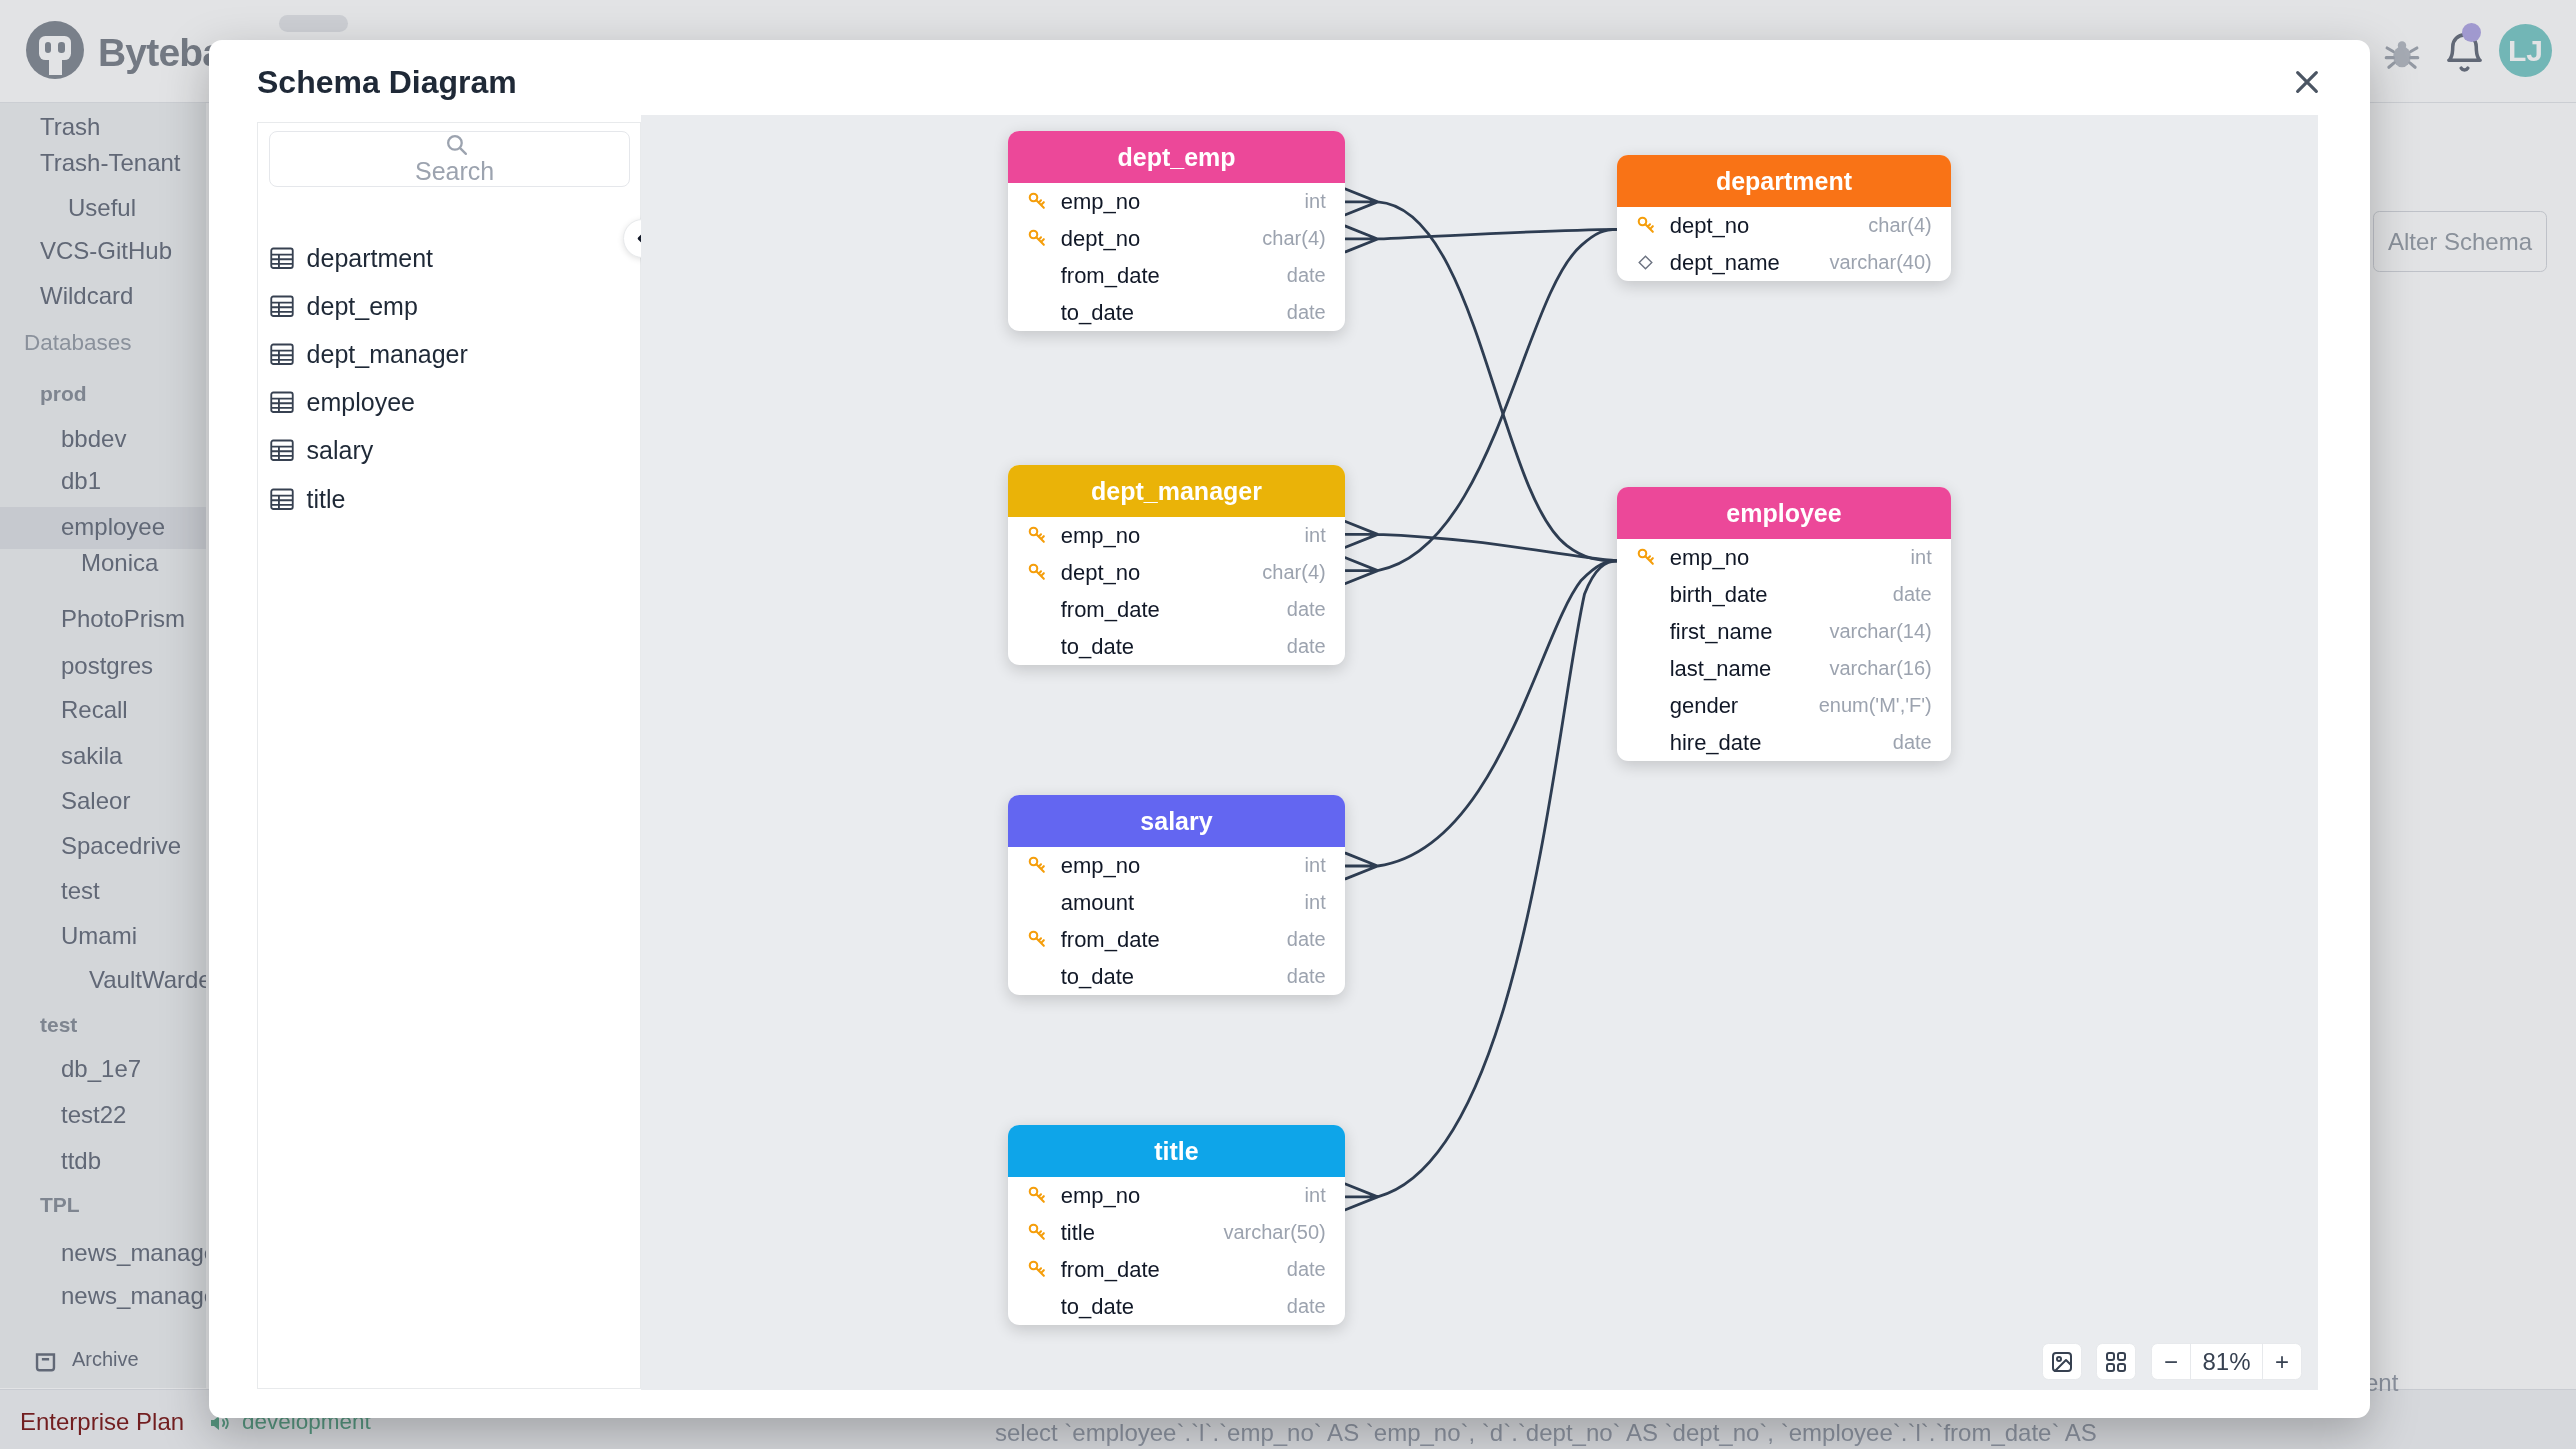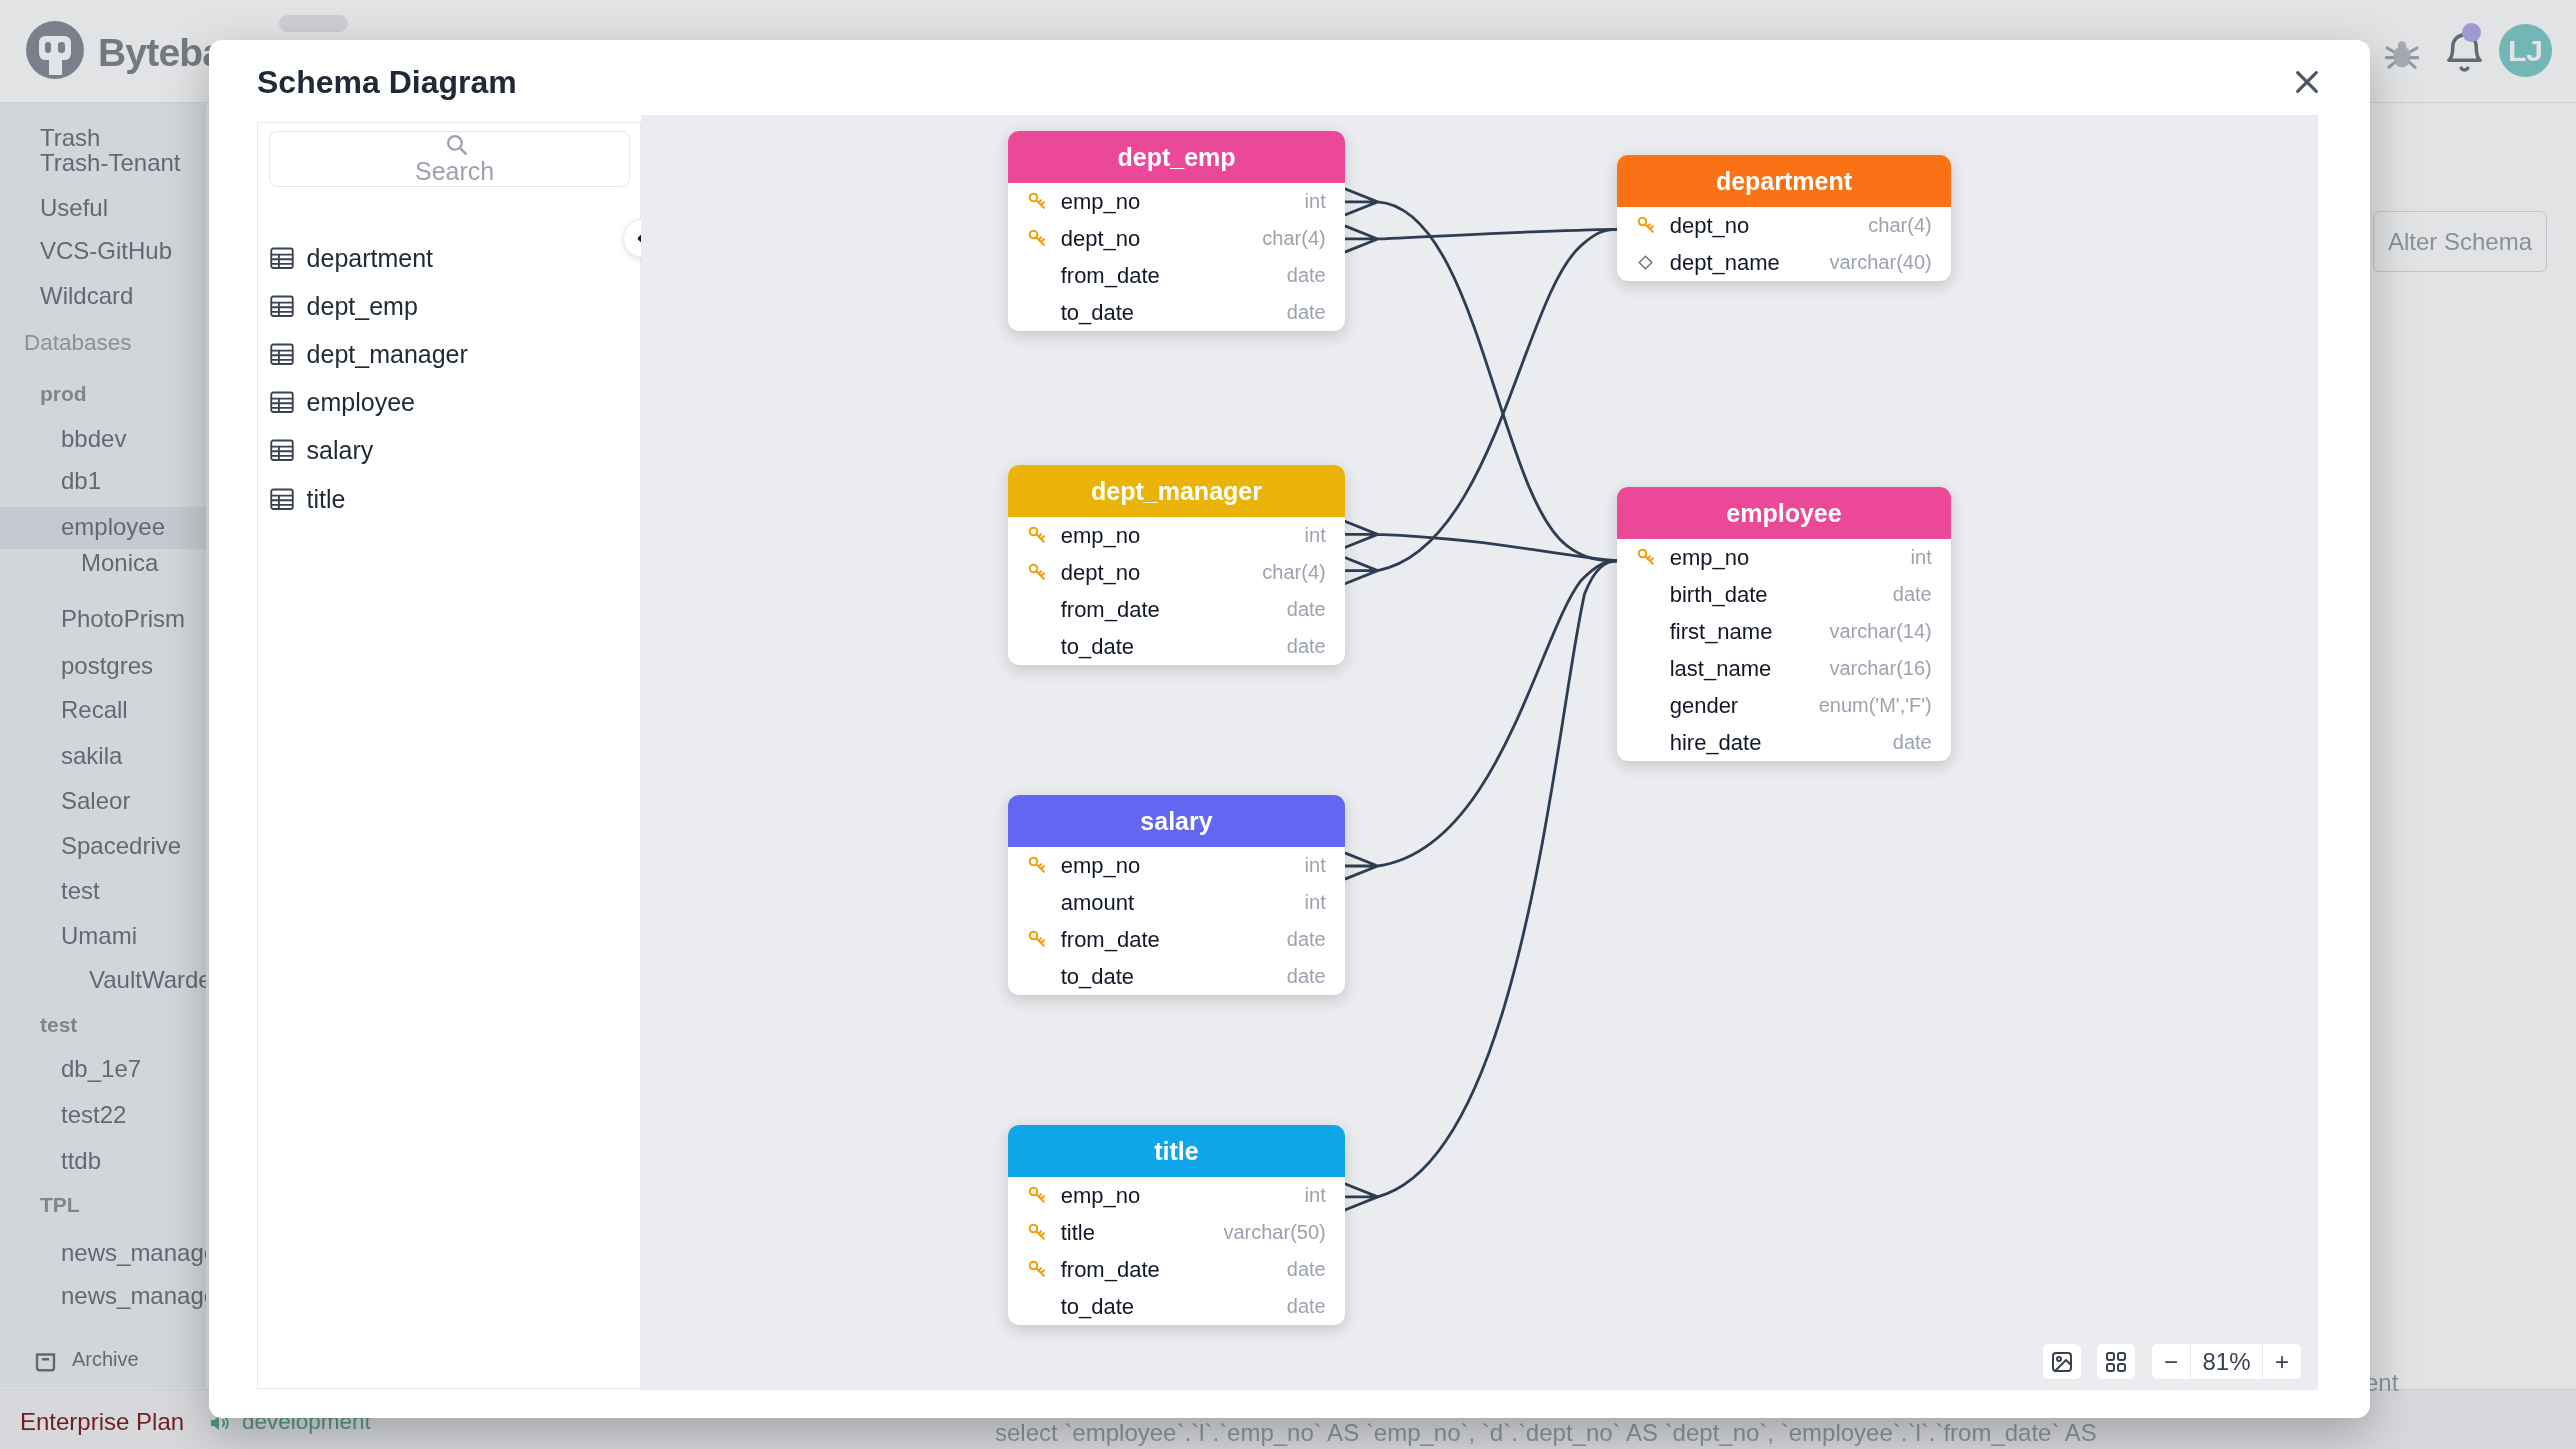--- a/index.html
+++ b/index.html
@@ -116,23 +116,23 @@
         <path d="M18 9a6 6 0 0 0-12 0c0 6-2 7-2 7h16s-2-1-2-7"></path>
         <path d="M10.3 20a2 2 0 0 0 3.4 0"></path>
       </svg>
     </div>
     <div class="notif-dot"></div>
     <div class="avatar">LJ</div>
   </div>
 
   <div id="sidebar">
     <div class="sb-selected-bg"></div>
-    <div class="sb-item" style="top:21px;">Trash</div>
+    <div class="sb-item" style="top:10px;">Trash</div>
     <div class="sb-item" style="top:46px;">Trash-Tenant</div>
-    <div class="sb-item" style="top:91px;">Useful</div>
+    <div class="sb-item" style="top:91px;margin-left:28px;">Useful</div>
     <div class="sb-item" style="top:134px;">VCS-GitHub</div>
     <div class="sb-item" style="top:179px;">Wildcard</div>
     <div class="sb-section" style="top:227px;">Databases</div>
     <div class="sb-group" style="top:279px;">prod</div>
     <div class="sb-db" style="top:322px;">bbdev</div>
     <div class="sb-db" style="top:364px;">db1</div>
     <div class="sb-db" style="top:410px;">employee</div>
     <div class="sb-db" style="top:446px;margin-left:20px;">Monica</div>
     <div class="sb-db" style="top:502px;">PhotoPrism</div>
     <div class="sb-db" style="top:549px;">postgres</div>

